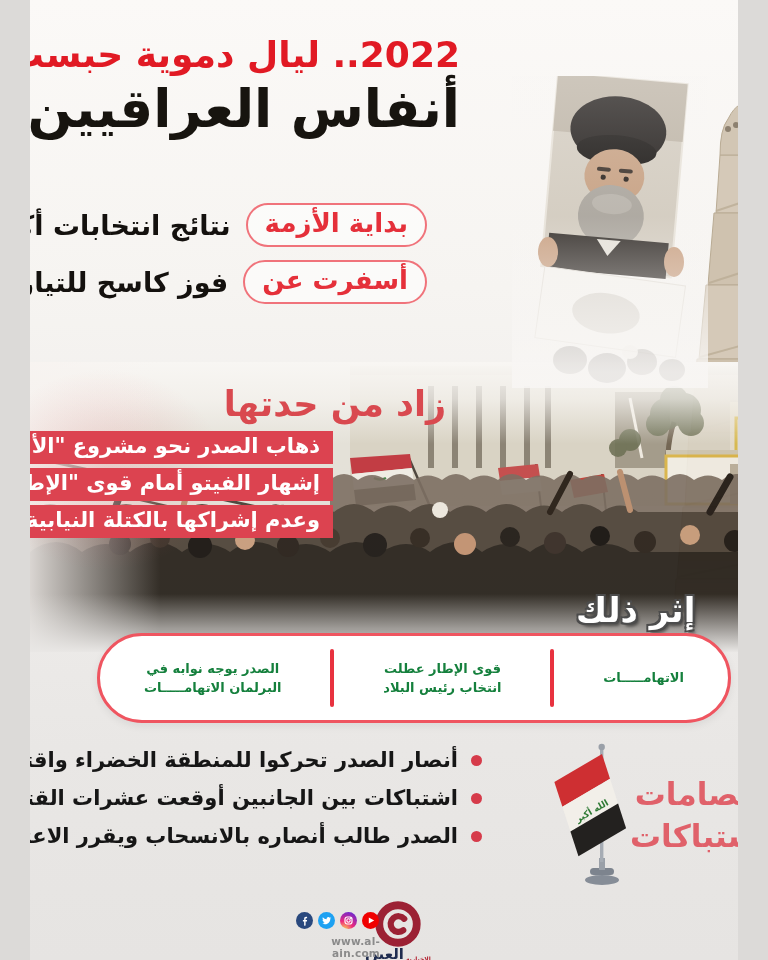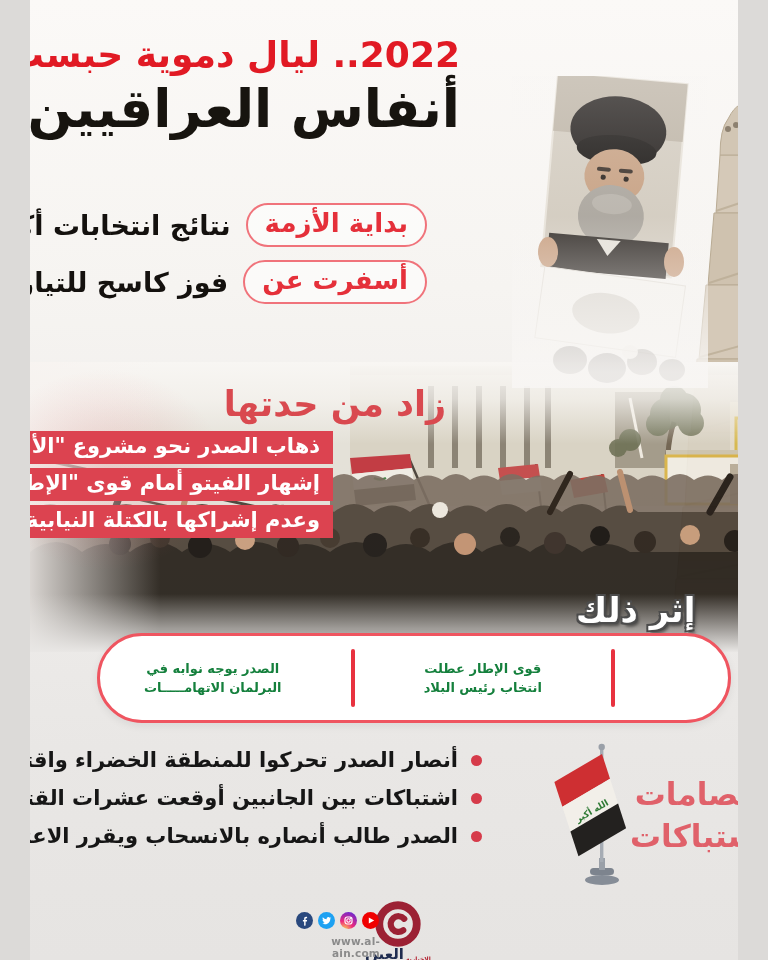--- a/index.html
+++ b/index.html
@@ -264,20 +264,21 @@
   <div class="escal-heading">زاد من حدتها</div>
   <div class="bars">
     <div class="bar">ذهاب الصدر نحو مشروع "الأغلبية الوطنية"</div>
     <div class="bar">إشهار الفيتو أمام قوى "الإطار التنسيقي"</div>
     <div class="bar">وعدم إشراكها بالكتلة النيابية الأكبر</div>
   </div>
 
   <div class="ithr">إثر ذلك</div>
   <div class="aftermath">
     <div class="aft-col">
+      <div>الاتهامـــــات</div>
     </div>
     <div class="aft-div"></div>
     <div class="aft-col">
       <div>قوى الإطار عطلت</div>
       <div>انتخاب رئيس البلاد</div>
     </div>
     <div class="aft-div"></div>
     <div class="aft-col">
       <div>الصدر يوجه نوابه في</div>
       <div>البرلمان الاتهامـــــات</div>

